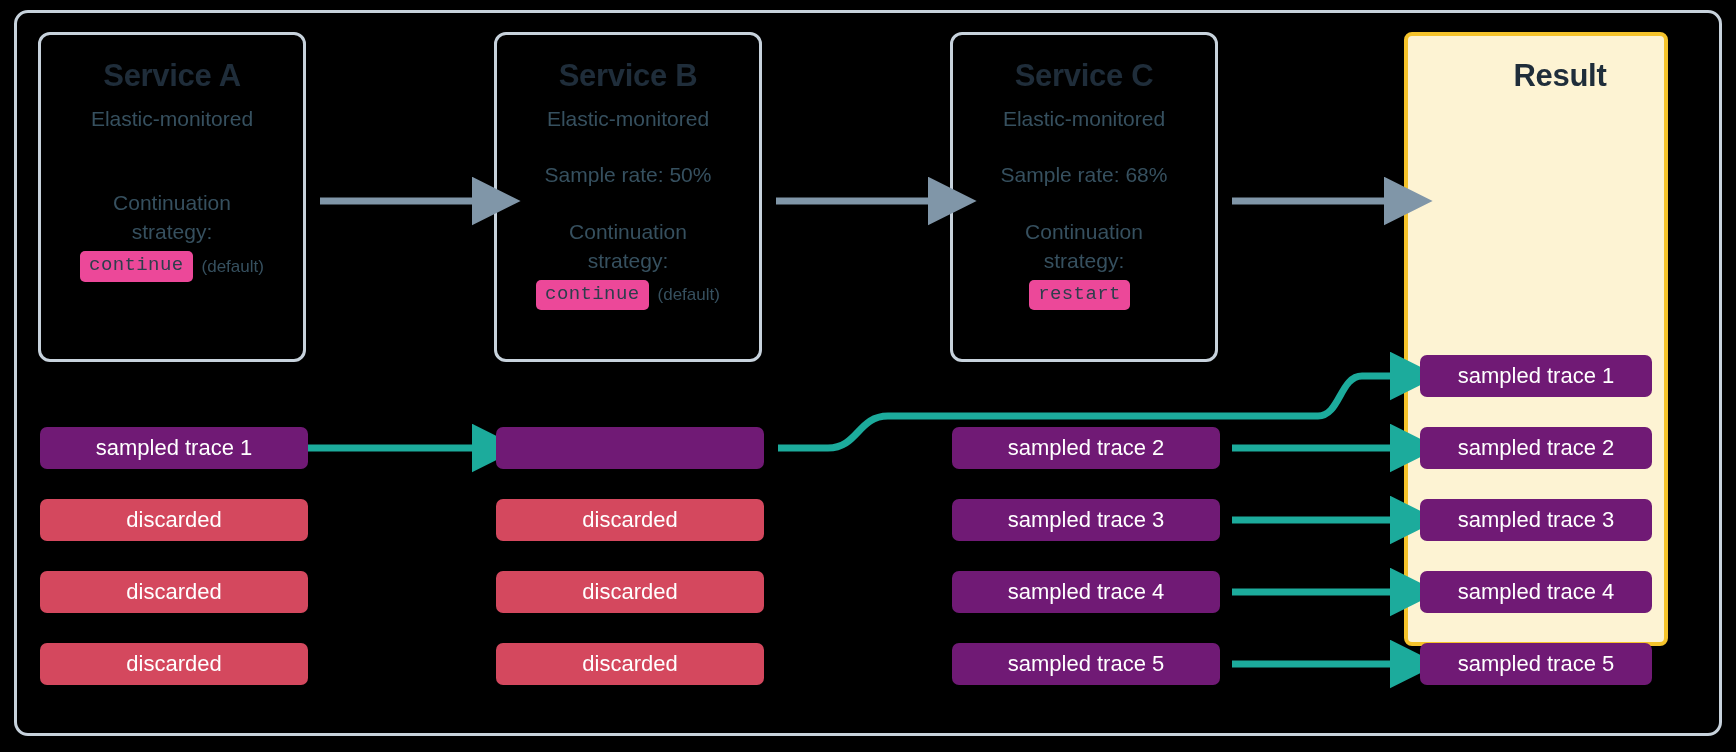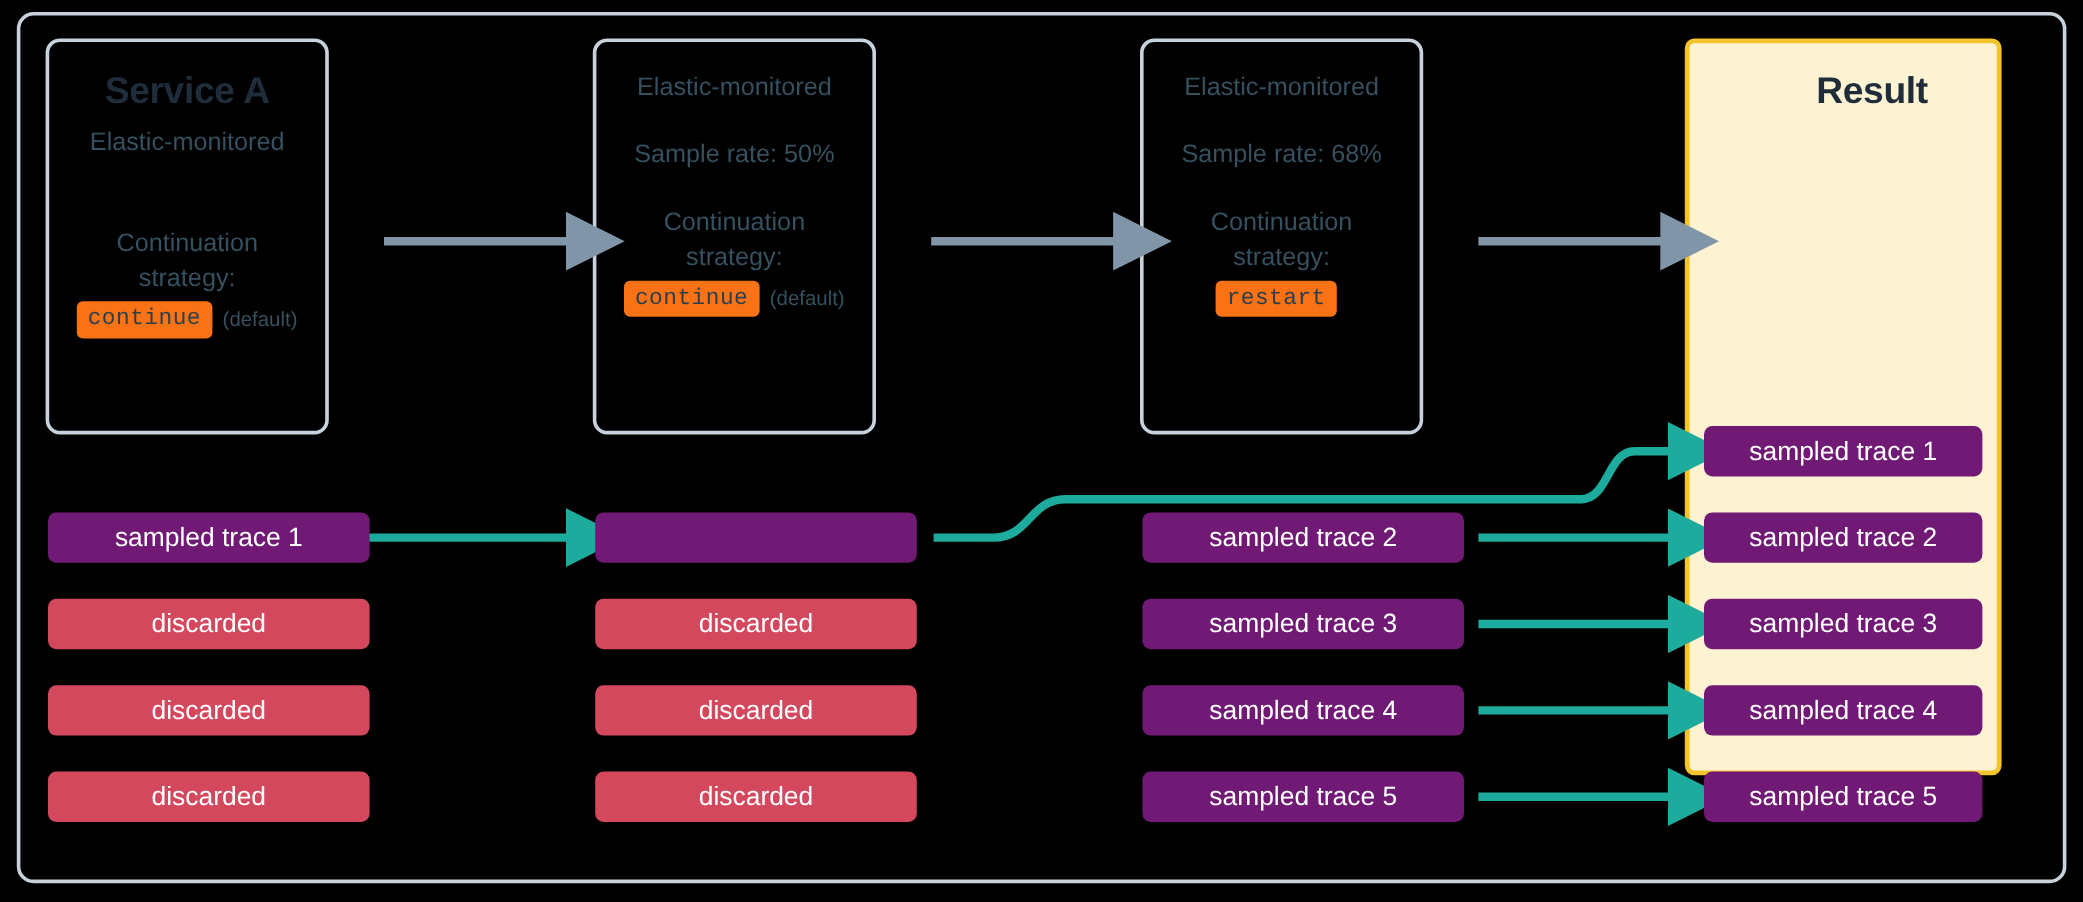--- a/index.html
+++ b/index.html
@@ -26,21 +26,21 @@
     width: 1708px;
     height: 726px;
     border: 3px solid #c7d2dc;
     border-radius: 14px;
     box-sizing: border-box;
   }
 
   
   .service-card {
     position: absolute;
-    width: 236px;
+    width: 268px;
     height: 330px;
     border: 3px solid #c7d2dc;
     border-radius: 12px;
     box-sizing: border-box;
     text-align: center;
     padding-top: 24px;
   }
   .service-title {
     font-size: 31px;
     font-weight: bold;
@@ -69,21 +69,21 @@
     color: #36505f;
     display: flex;
     align-items: center;
     justify-content: center;
     gap: 9px;
     white-space: nowrap;
   }
   .code-chip {
     font-family: "Liberation Mono", monospace;
     font-size: 19px;
-    background: #f97316;
+    background: #ec4899;
     color: #2c3e4c;
     border-radius: 5px;
     padding: 3px 9px 4px 9px;
     letter-spacing: 0.4px;
     line-height: 1.25;
   }
   .default-note {
     font-size: 17px;
     color: #36505f;
   }
@@ -153,33 +153,35 @@
     <div class="service-gap-b"></div>
     <div class="strategy-label">Continuation</div>
     <div class="strategy-label">strategy:</div>
     <div class="strategy-line">
       <span class="code-chip">continue</span>
       <span class="default-note">(default)</span>
     </div>
   </div>
 
   <div class="service-card" style="left:494px; top:32px;">
+    <div class="service-title">Service B</div>
     <div class="service-sub">Elastic-monitored</div>
     <div class="service-gap-a"></div>
     <div class="service-sub">Sample rate: 50%</div>
     <div class="service-gap-b"></div>
     <div class="strategy-label">Continuation</div>
     <div class="strategy-label">strategy:</div>
     <div class="strategy-line">
       <span class="code-chip">continue</span>
       <span class="default-note">(default)</span>
     </div>
   </div>
 
   <div class="service-card" style="left:950px; top:32px;">
+    <div class="service-title">Service C</div>
     <div class="service-sub">Elastic-monitored</div>
     <div class="service-gap-a"></div>
     <div class="service-sub">Sample rate: 68%</div>
     <div class="service-gap-b"></div>
     <div class="strategy-label">Continuation</div>
     <div class="strategy-label">strategy:</div>
     <div class="strategy-line">
       <span class="code-chip">restart</span>
       <span class="default-note"></span>
     </div>

